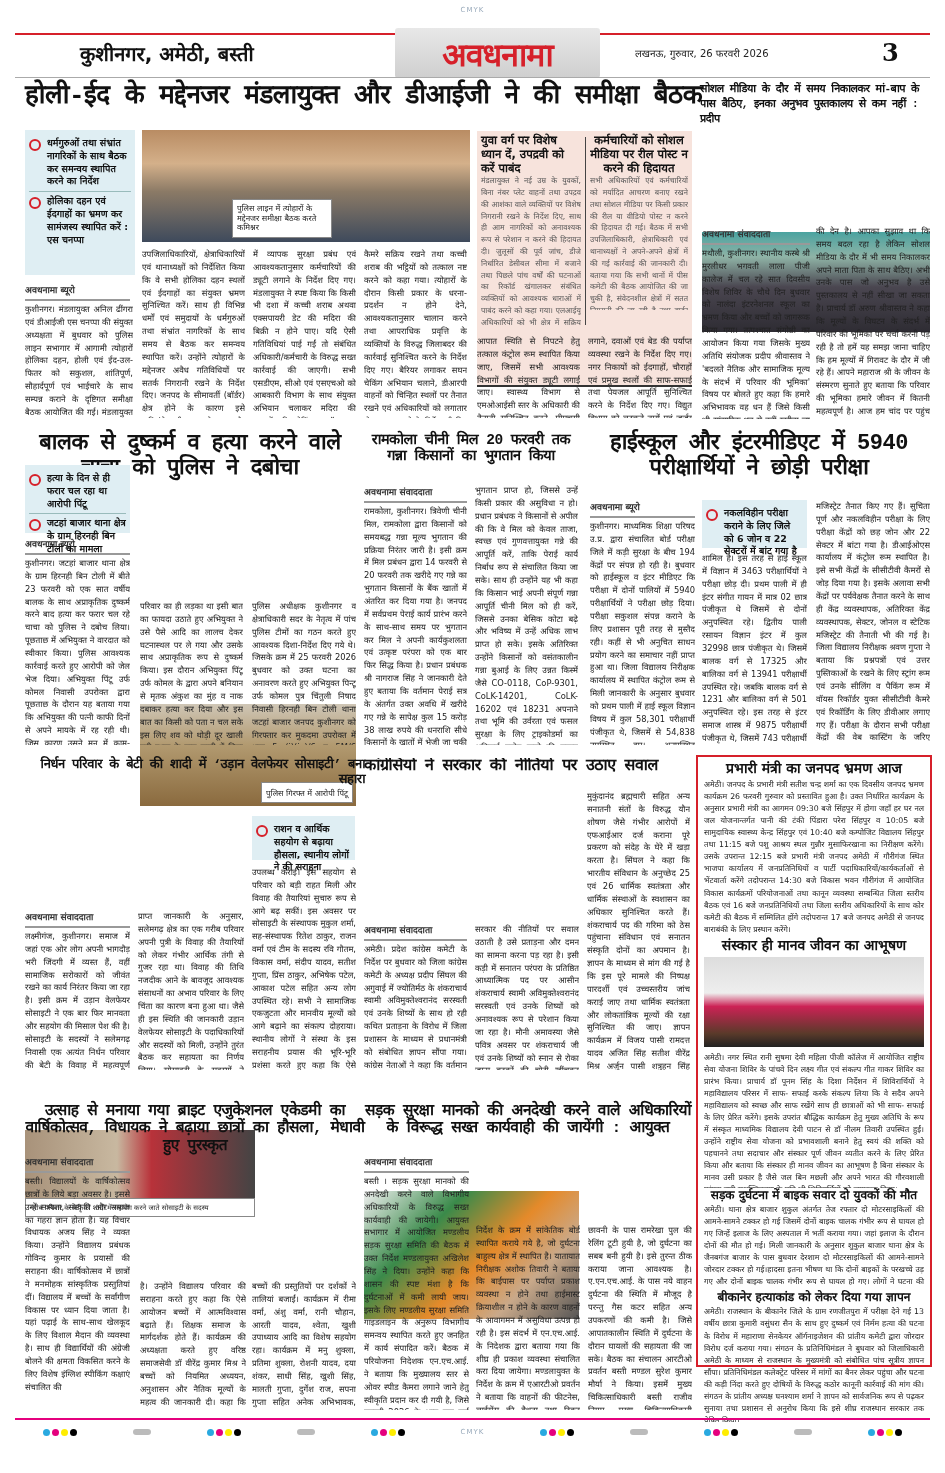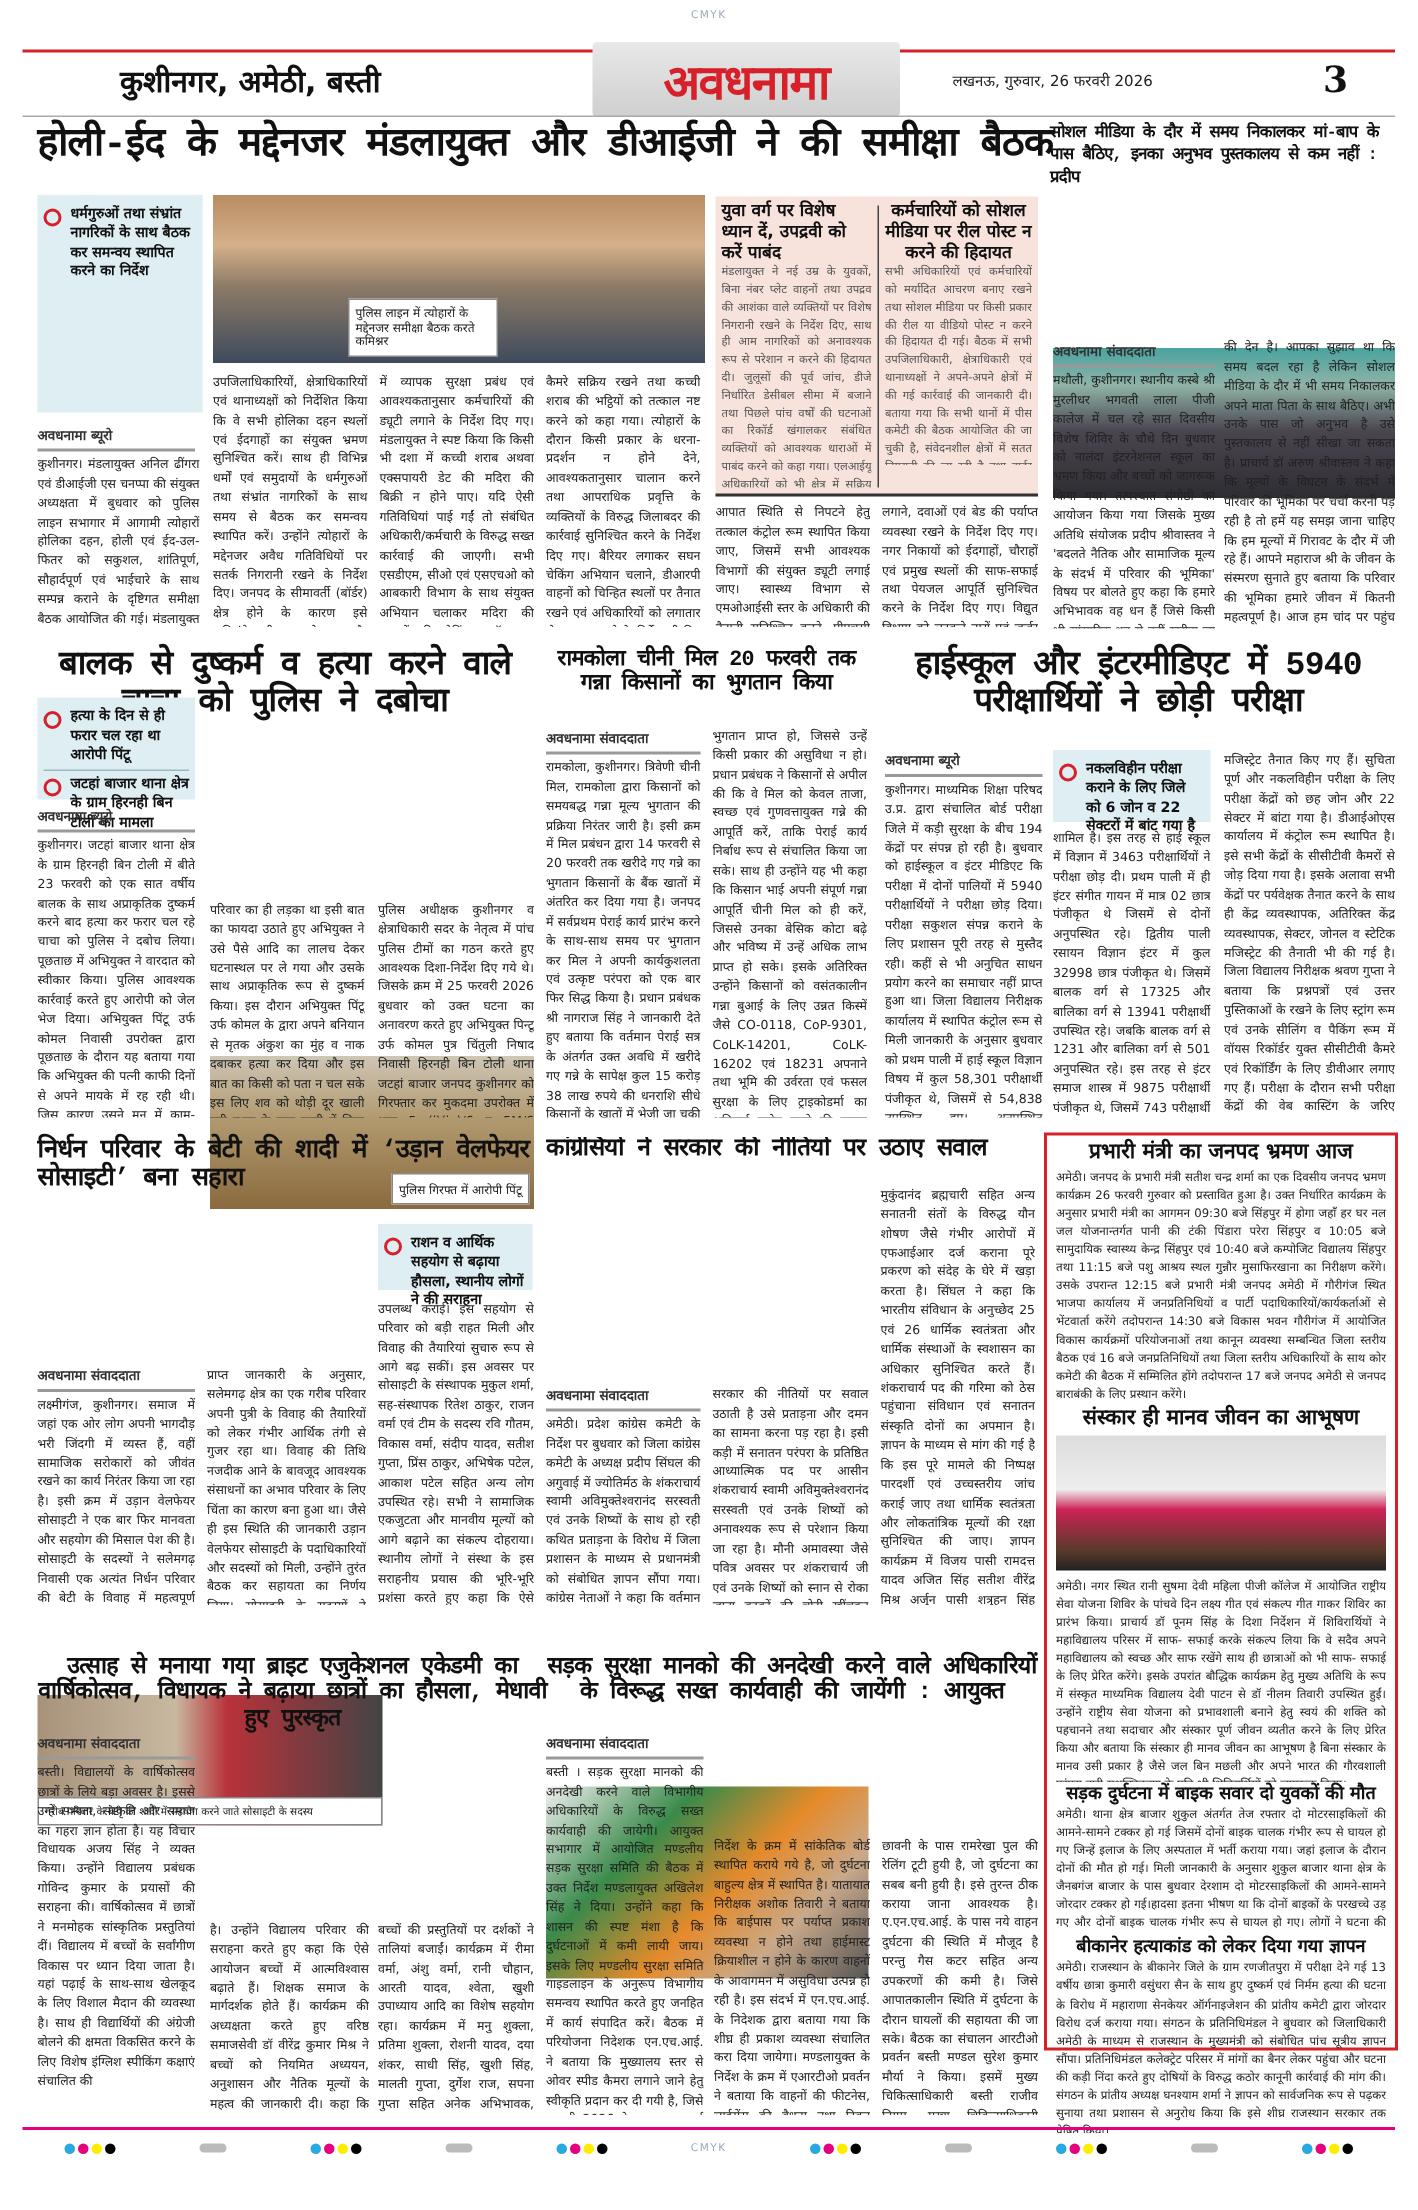--- a/index.html
+++ b/index.html
@@ -42,32 +42,36 @@
 <div class="abs pageno" style="left:882px;top:38px">3</div>
 <div class="abs grayline" style="left:15px;top:77px;width:915px"></div>
 
 <div class="abs hl" style="left:25px;top:82px;width:665px;font-size:26px;white-space:nowrap">होली-ईद के मद्देनजर मंडलायुक्त और डीआईजी ने की समीक्षा बैठक</div>
 
 <div class="abs kicker" style="left:25px;top:130px;width:110px;height:145px">
   <div class="it">
       <span class="bullet"></span>
       <span>धर्मगुरुओं तथा संभ्रांत नागरिकों के साथ बैठक कर समन्वय स्थापित करने का निर्देश</span>
     </div>
+  <div class="it">
+      <span class="bullet"></span>
+      <span>होलिका दहन एवं ईदगाहों का भ्रमण कर सामंजस्य स्थापित करें : एस चनप्पा</span>
+    </div>
 </div>
 <div class="abs byline" style="left:25px;top:283px;width:105px">अवधनामा ब्यूरो</div>
 <div class="abs body" style="left:25px;top:303px;width:108px;height:115px">कुशीनगर। मंडलायुक्त अनिल ढींगरा एवं डीआईजी एस चनप्पा की संयुक्त अध्यक्षता में बुधवार को पुलिस लाइन सभागार में आगामी त्योहारों होलिका दहन, होली एवं ईद-उल-फितर को सकुशल, शांतिपूर्ण, सौहार्दपूर्ण एवं भाईचारे के साथ सम्पन्न कराने के दृष्टिगत समीक्षा बैठक आयोजित की गई। मंडलायुक्त ने सभी</div>
 
 <div class="abs photo" style="left:142px;top:130px;width:328px;height:112px;background:linear-gradient(180deg,#b98c63 0%,#d4b08a 30%,#8b7a66 55%,#3e4a5c 100%)">
   <div class="cap" style="left:90px;bottom:4px;width:100px;line-height:1.2">पुलिस लाइन में त्योहारों के मद्देनजर समीक्षा बैठक करते कमिश्नर</div>
 </div>
 <div class="abs body" style="left:142px;top:248px;width:103px;height:170px">उपजिलाधिकारियों, क्षेत्राधिकारियों एवं थानाध्यक्षों को निर्देशित किया कि वे सभी होलिका दहन स्थलों एवं ईदगाहों का संयुक्त भ्रमण सुनिश्चित करें। साथ ही विभिन्न धर्मों एवं समुदायों के धर्मगुरुओं तथा संभ्रांत नागरिकों के साथ समय से बैठक कर समन्वय स्थापित करें। उन्होंने त्योहारों के मद्देनजर अवैध गतिविधियों पर सतर्क निगरानी रखने के निर्देश दिए। जनपद के सीमावर्ती (बॉर्डर) क्षेत्र होने के कारण इसे अतिसंवेदनशील बताते हुए गौ-तस्करी एवं कच्ची शराब की बिक्री पर विशेष सतर्कता बरतने को कहा। चिन्हित बार्डर एरिया</div>
 <div class="abs body" style="left:253px;top:248px;width:103px;height:170px">में व्यापक सुरक्षा प्रबंध एवं आवश्यकतानुसार कर्मचारियों की ड्यूटी लगाने के निर्देश दिए गए।मंडलायुक्त ने स्पष्ट किया कि किसी भी दशा में कच्ची शराब अथवा एक्सपायरी डेट की मदिरा की बिक्री न होने पाए। यदि ऐसी गतिविधियां पाई गईं तो संबंधित अधिकारी/कर्मचारी के विरुद्ध सख्त कार्रवाई की जाएगी। सभी एसडीएम, सीओ एवं एसएचओ को आबकारी विभाग के साथ संयुक्त अभियान चलाकर मदिरा की दुकानों की चेकिंग, स्टॉक का सत्यापन एवं रजिस्टर से मिलान करने के निर्देश दिए गए। सभी दुकानों में सीसीटीवी</div>
 <div class="abs body" style="left:364px;top:248px;width:103px;height:170px">कैमरे सक्रिय रखने तथा कच्ची शराब की भट्ठियों को तत्काल नष्ट करने को कहा गया। त्योहारों के दौरान किसी प्रकार के धरना-प्रदर्शन न होने देने, आवश्यकतानुसार चालान करने तथा आपराधिक प्रवृत्ति के व्यक्तियों के विरुद्ध जिलाबदर की कार्रवाई सुनिश्चित करने के निर्देश दिए गए। बैरियर लगाकर सघन चेकिंग अभियान चलाने, डीआरपी वाहनों को चिन्हित स्थलों पर तैनात रखने एवं अधिकारियों को लगातार क्षेत्र भ्रमण करने के निर्देश भी दिए गए। जिलाधिकारी को निर्देशित किया गया कि त्योहारों के दृष्टिगत किसी भी</div>
 
-<div class="abs box-pink" style="left:477px;top:131px;width:215px;height:200px;border-bottom:2px solid #333">
+<div class="abs box-pink" style="left:477px;top:131px;width:215px;height:256px;border-bottom:2px solid #333">
   <div class="abs" style="left:4px;top:3px;width:100px">
     <div class="sub-hl" style="font-size:11.5px;text-align:left">युवा वर्ग पर विशेष ध्यान दें, उपद्रवी को करें पाबंद</div>
     <div class="body" style="font-size:7.6px;height:150px;color:#555">मंडलायुक्त ने नई उम्र के युवकों, बिना नंबर प्लेट वाहनों तथा उपद्रव की आशंका वाले व्यक्तियों पर विशेष निगरानी रखने के निर्देश दिए, साथ ही आम नागरिकों को अनावश्यक रूप से परेशान न करने की हिदायत दी। जुलूसों की पूर्व जांच, डीजे निर्धारित डेसीबल सीमा में बजाने तथा पिछले पांच वर्षों की घटनाओं का रिकॉर्ड खंगालकर संबंधित व्यक्तियों को आवश्यक धाराओं में पाबंद करने को कहा गया। एलआईयू अधिकारियों को भी क्षेत्र में सक्रिय रहने के निर्देश दिए गए।</div>
   </div>
   <div class="abs col-rule" style="left:108px;top:6px;height:188px"></div>
   <div class="abs" style="left:113px;top:3px;width:98px">
     <div class="sub-hl" style="font-size:11.5px">कर्मचारियों को सोशल मीडिया पर रील पोस्ट न करने की हिदायत</div>
     <div class="body" style="font-size:7.6px;height:135px;color:#555">सभी अधिकारियों एवं कर्मचारियों को मर्यादित आचरण बनाए रखने तथा सोशल मीडिया पर किसी प्रकार की रील या वीडियो पोस्ट न करने की हिदायत दी गई। बैठक में सभी उपजिलाधिकारी, क्षेत्राधिकारी एवं थानाध्यक्षों ने अपने-अपने क्षेत्रों में की गई कार्रवाई की जानकारी दी। बताया गया कि सभी थानों में पीस कमेटी की बैठक आयोजित की जा चुकी है, संवेदनशील क्षेत्रों में सतत निगरानी की जा रही है तथा बार्डर एरिया में चेक पोस्ट स्थापित कर दिए गए हैं।</div>
   </div>
 </div>
@@ -109,21 +113,21 @@
 <div class="abs body" style="left:590px;top:520px;width:105px;height:225px">कुशीनगर। माध्यमिक शिक्षा परिषद उ.प्र. द्वारा संचालित बोर्ड परीक्षा जिले में कड़ी सुरक्षा के बीच 194 केंद्रों पर संपन्न हो रही है। बुधवार को हाईस्कूल व इंटर मीडिएट कि परीक्षा में दोनों पालियों में 5940 परीक्षार्थियों ने परीक्षा छोड़ दिया। परीक्षा सकुशल संपन्न कराने के लिए प्रशासन पूरी तरह से मुस्तैद रही। कहीं से भी अनुचित साधन प्रयोग करने का समाचार नहीं प्राप्त हुआ था। जिला विद्यालय निरीक्षक कार्यालय में स्थापित कंट्रोल रूम से मिली जानकारी के अनुसार बुधवार को प्रथम पाली में हाई स्कूल विज्ञान विषय में कुल 58,301 परीक्षार्थी पंजीकृत थे, जिसमें से 54,838 उपस्थित हुए। अनुपस्थित परीक्षार्थियों में 2111 बालक और 1352 बालिकाएं</div>
 <div class="abs kicker" style="left:702px;top:500px;width:105px;height:48px">
   <div class="it">
       <span class="bullet"></span>
       <span>नकलविहीन परीक्षा कराने के लिए जिले को 6 जोन व 22 सेक्टरों में बांट गया है</span>
     </div>
 </div>
 <div class="abs body" style="left:702px;top:552px;width:105px;height:193px">शामिल है। इस तरह से हाई स्कूल में विज्ञान में 3463 परीक्षार्थियों ने परीक्षा छोड़ दी। प्रथम पाली में ही इंटर संगीत गायन में मात्र 02 छात्र पंजीकृत थे जिसमें से दोनों अनुपस्थित रहे। द्वितीय पाली रसायन विज्ञान इंटर में कुल 32998 छात्र पंजीकृत थे। जिसमें बालक वर्ग से 17325 और बालिका वर्ग से 13941 परीक्षार्थी उपस्थित रहे। जबकि बालक वर्ग से 1231 और बालिका वर्ग से 501 अनुपस्थित रहे। इस तरह से इंटर समाज शास्त्र में 9875 परीक्षार्थी पंजीकृत थे, जिसमें 743 परीक्षार्थी अनुपस्थित रहे। परीक्षा की निगरानी के लिए सुपर जोनल, जोनल, सेक्टर और स्टेटिक</div>
 <div class="abs body" style="left:816px;top:500px;width:114px;height:245px">मजिस्ट्रेट तैनात किए गए हैं। सुचिता पूर्ण और नकलविहीन परीक्षा के लिए परीक्षा केंद्रों को छह जोन और 22 सेक्टर में बांटा गया है। डीआईओएस कार्यालय में कंट्रोल रूम स्थापित है। इसे सभी केंद्रों के सीसीटीवी कैमरों से जोड़ दिया गया है। इसके अलावा सभी केंद्रों पर पर्यवेक्षक तैनात करने के साथ ही केंद्र व्यवस्थापक, अतिरिक्त केंद्र व्यवस्थापक, सेक्टर, जोनल व स्टेटिक मजिस्ट्रेट की तैनाती भी की गई है। जिला विद्यालय निरीक्षक श्रवण गुप्ता ने बताया कि प्रश्नपत्रों एवं उत्तर पुस्तिकाओं के रखने के लिए स्ट्रांग रूम एवं उनके सीलिंग व पैकिंग रूम में वॉयस रिकॉर्डर युक्त सीसीटीवी कैमरे एवं रिकॉर्डिंग के लिए डीवीआर लगाए गए हैं। परीक्षा के दौरान सभी परीक्षा केंद्रों की वेब कास्टिंग के जरिए मॉनिटरिंग भी की जा रही है।</div>
 
-<div class="abs hl" style="left:25px;top:758px;width:340px;font-size:17px;text-align:left">निर्धन परिवार के बेटी की शादी में ‘उड़ान वेलफेयर सोसाइटी’ बना सहारा</div>
+<div class="abs hl" style="left:25px;top:758px;width:340px;font-size:13px;text-align:right">निर्धन परिवार के बेटी की शादी में ‘उड़ान वेलफेयर सोसाइटी’ बना सहारा</div>
 <div class="abs photo" style="left:25px;top:816px;width:230px;height:87px;background:linear-gradient(90deg,#a8927a 0%,#c8b8a0 40%,#b8323a 55%,#444 100%)">
   <div class="cap" style="left:0;bottom:0;width:230px;font-size:7px">गरीब परिवार के बेटी की शादी में सहयोग करने जाते सोसाइटी के सदस्य</div>
 </div>
 <div class="abs kicker" style="left:252px;top:816px;width:103px;height:44px">
   <div class="it">
       <span class="bullet"></span>
       <span>राशन व आर्थिक सहयोग से बढ़ाया हौसला, स्थानीय लोगों ने की सराहना</span>
     </div>
 </div>
 <div class="abs byline" style="left:25px;top:910px;width:105px">अवधनामा संवाददाता</div>

